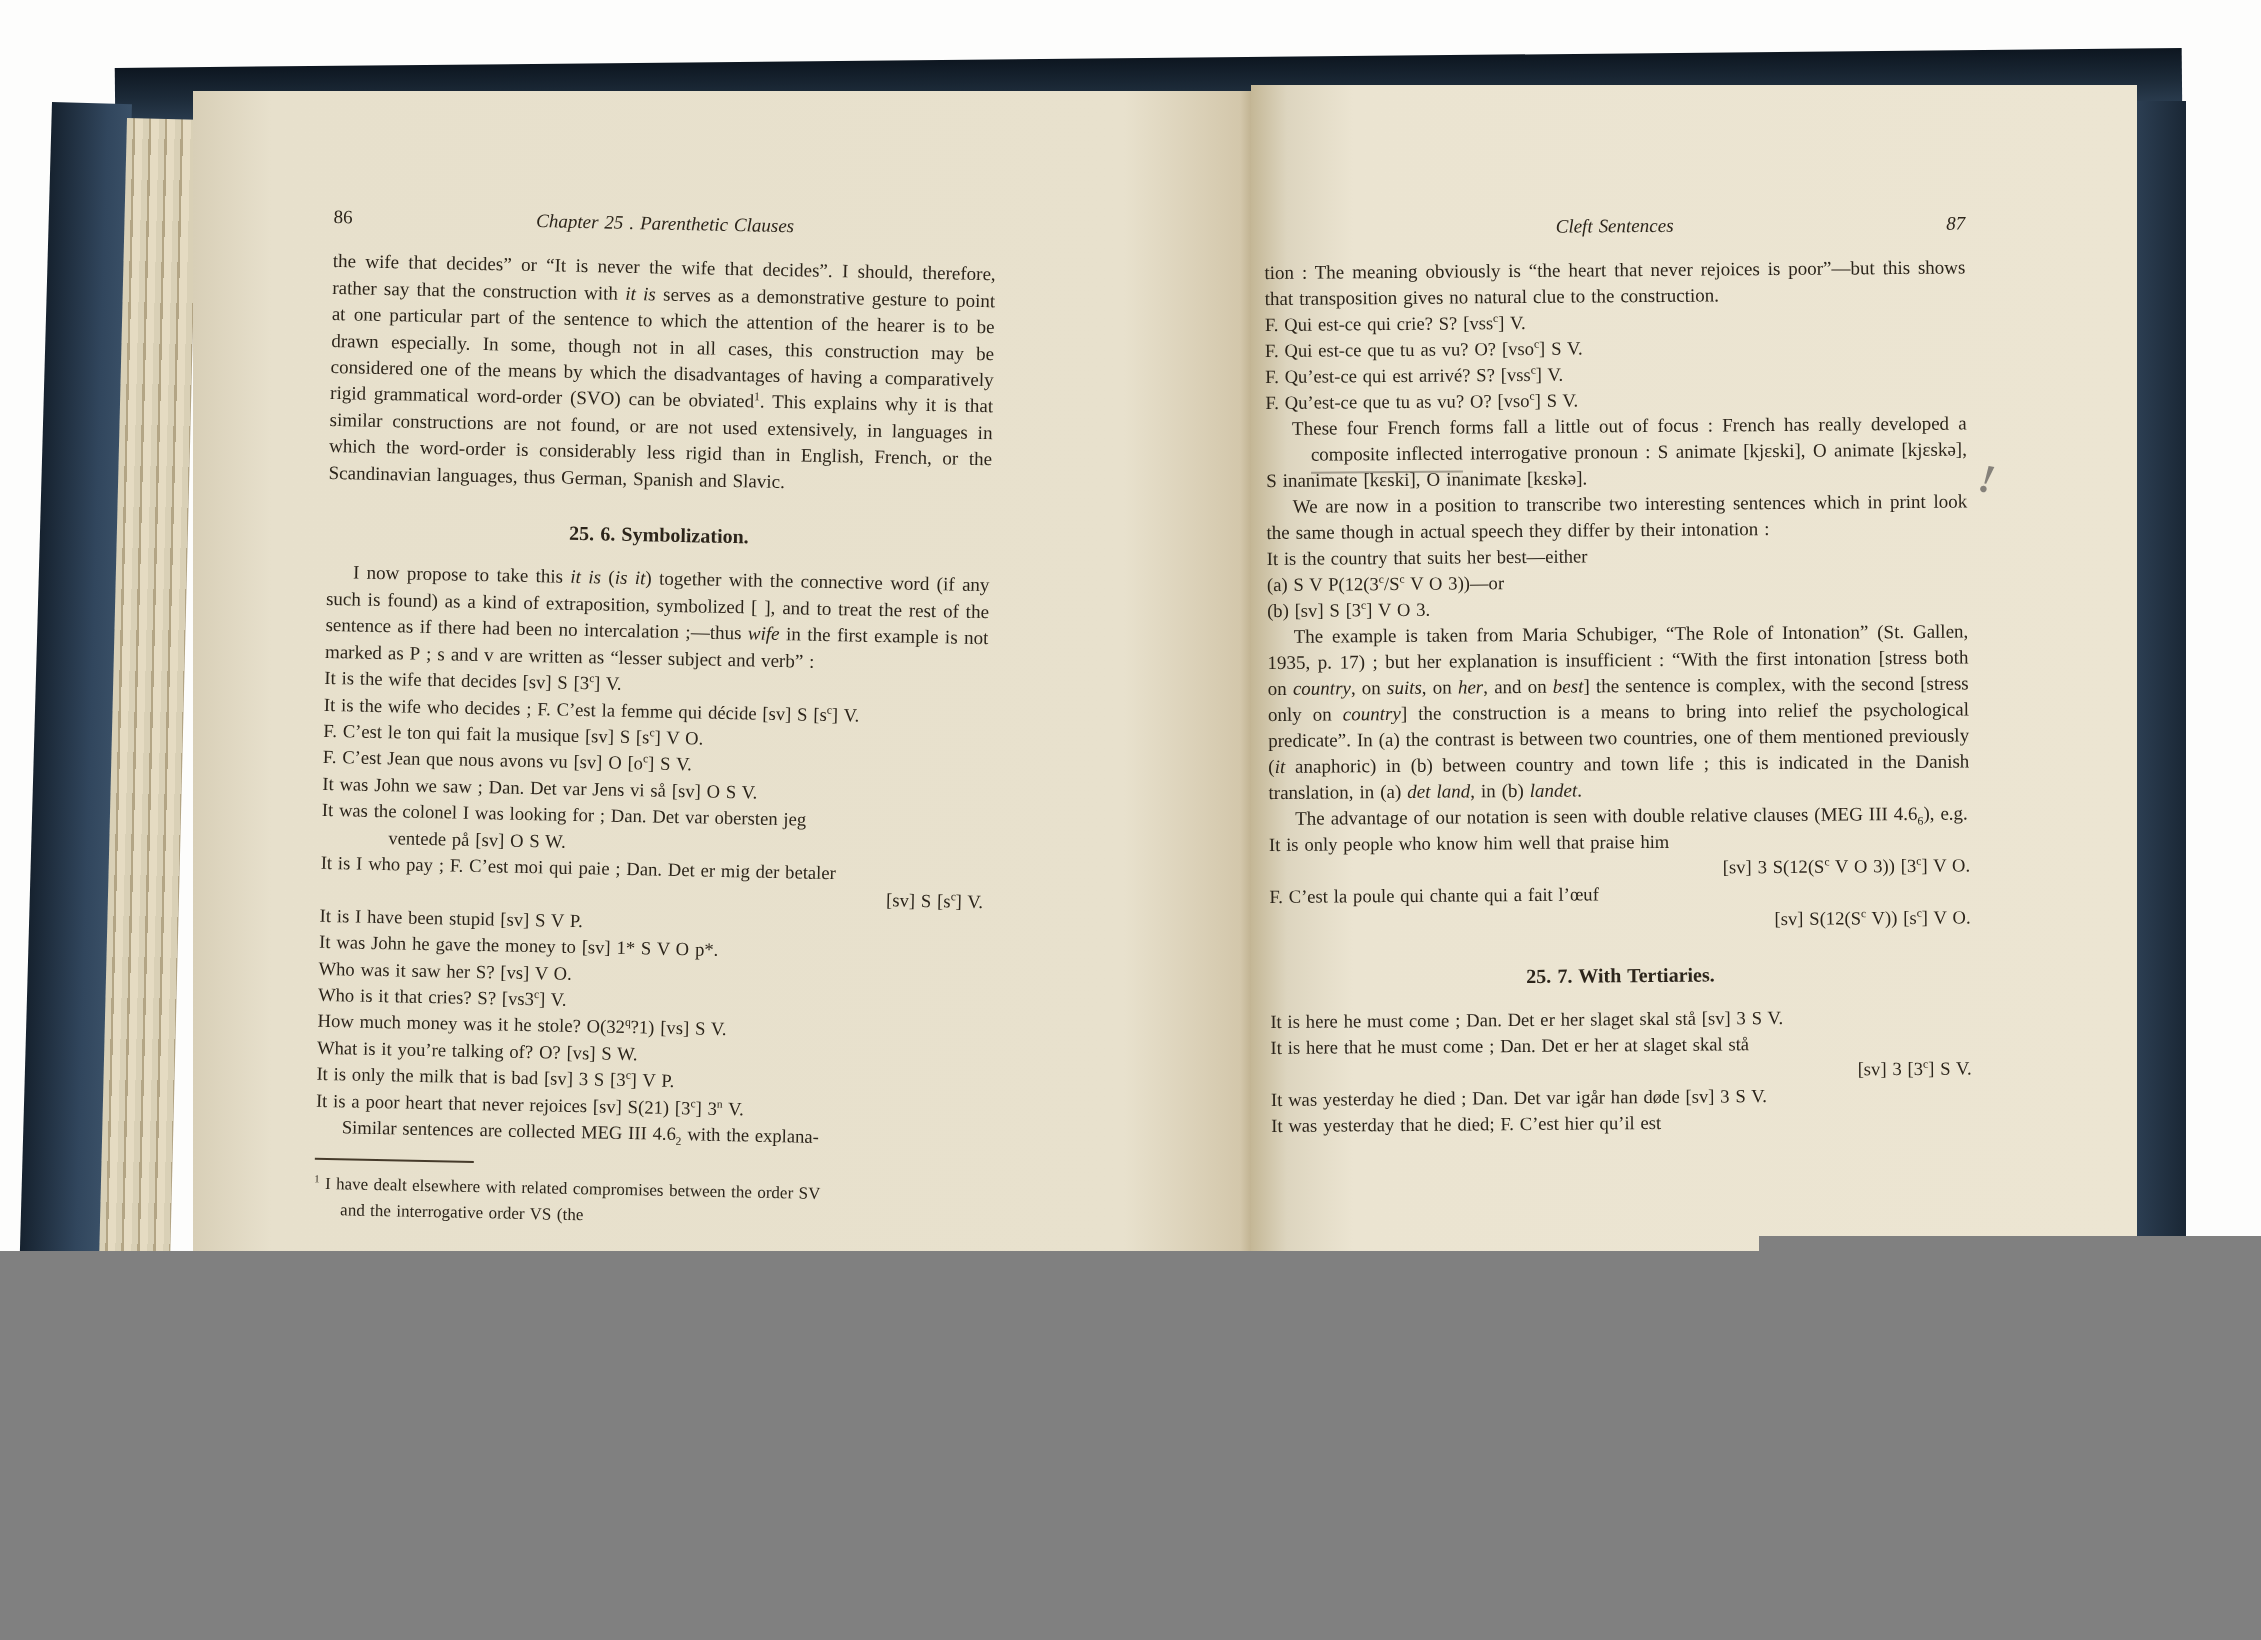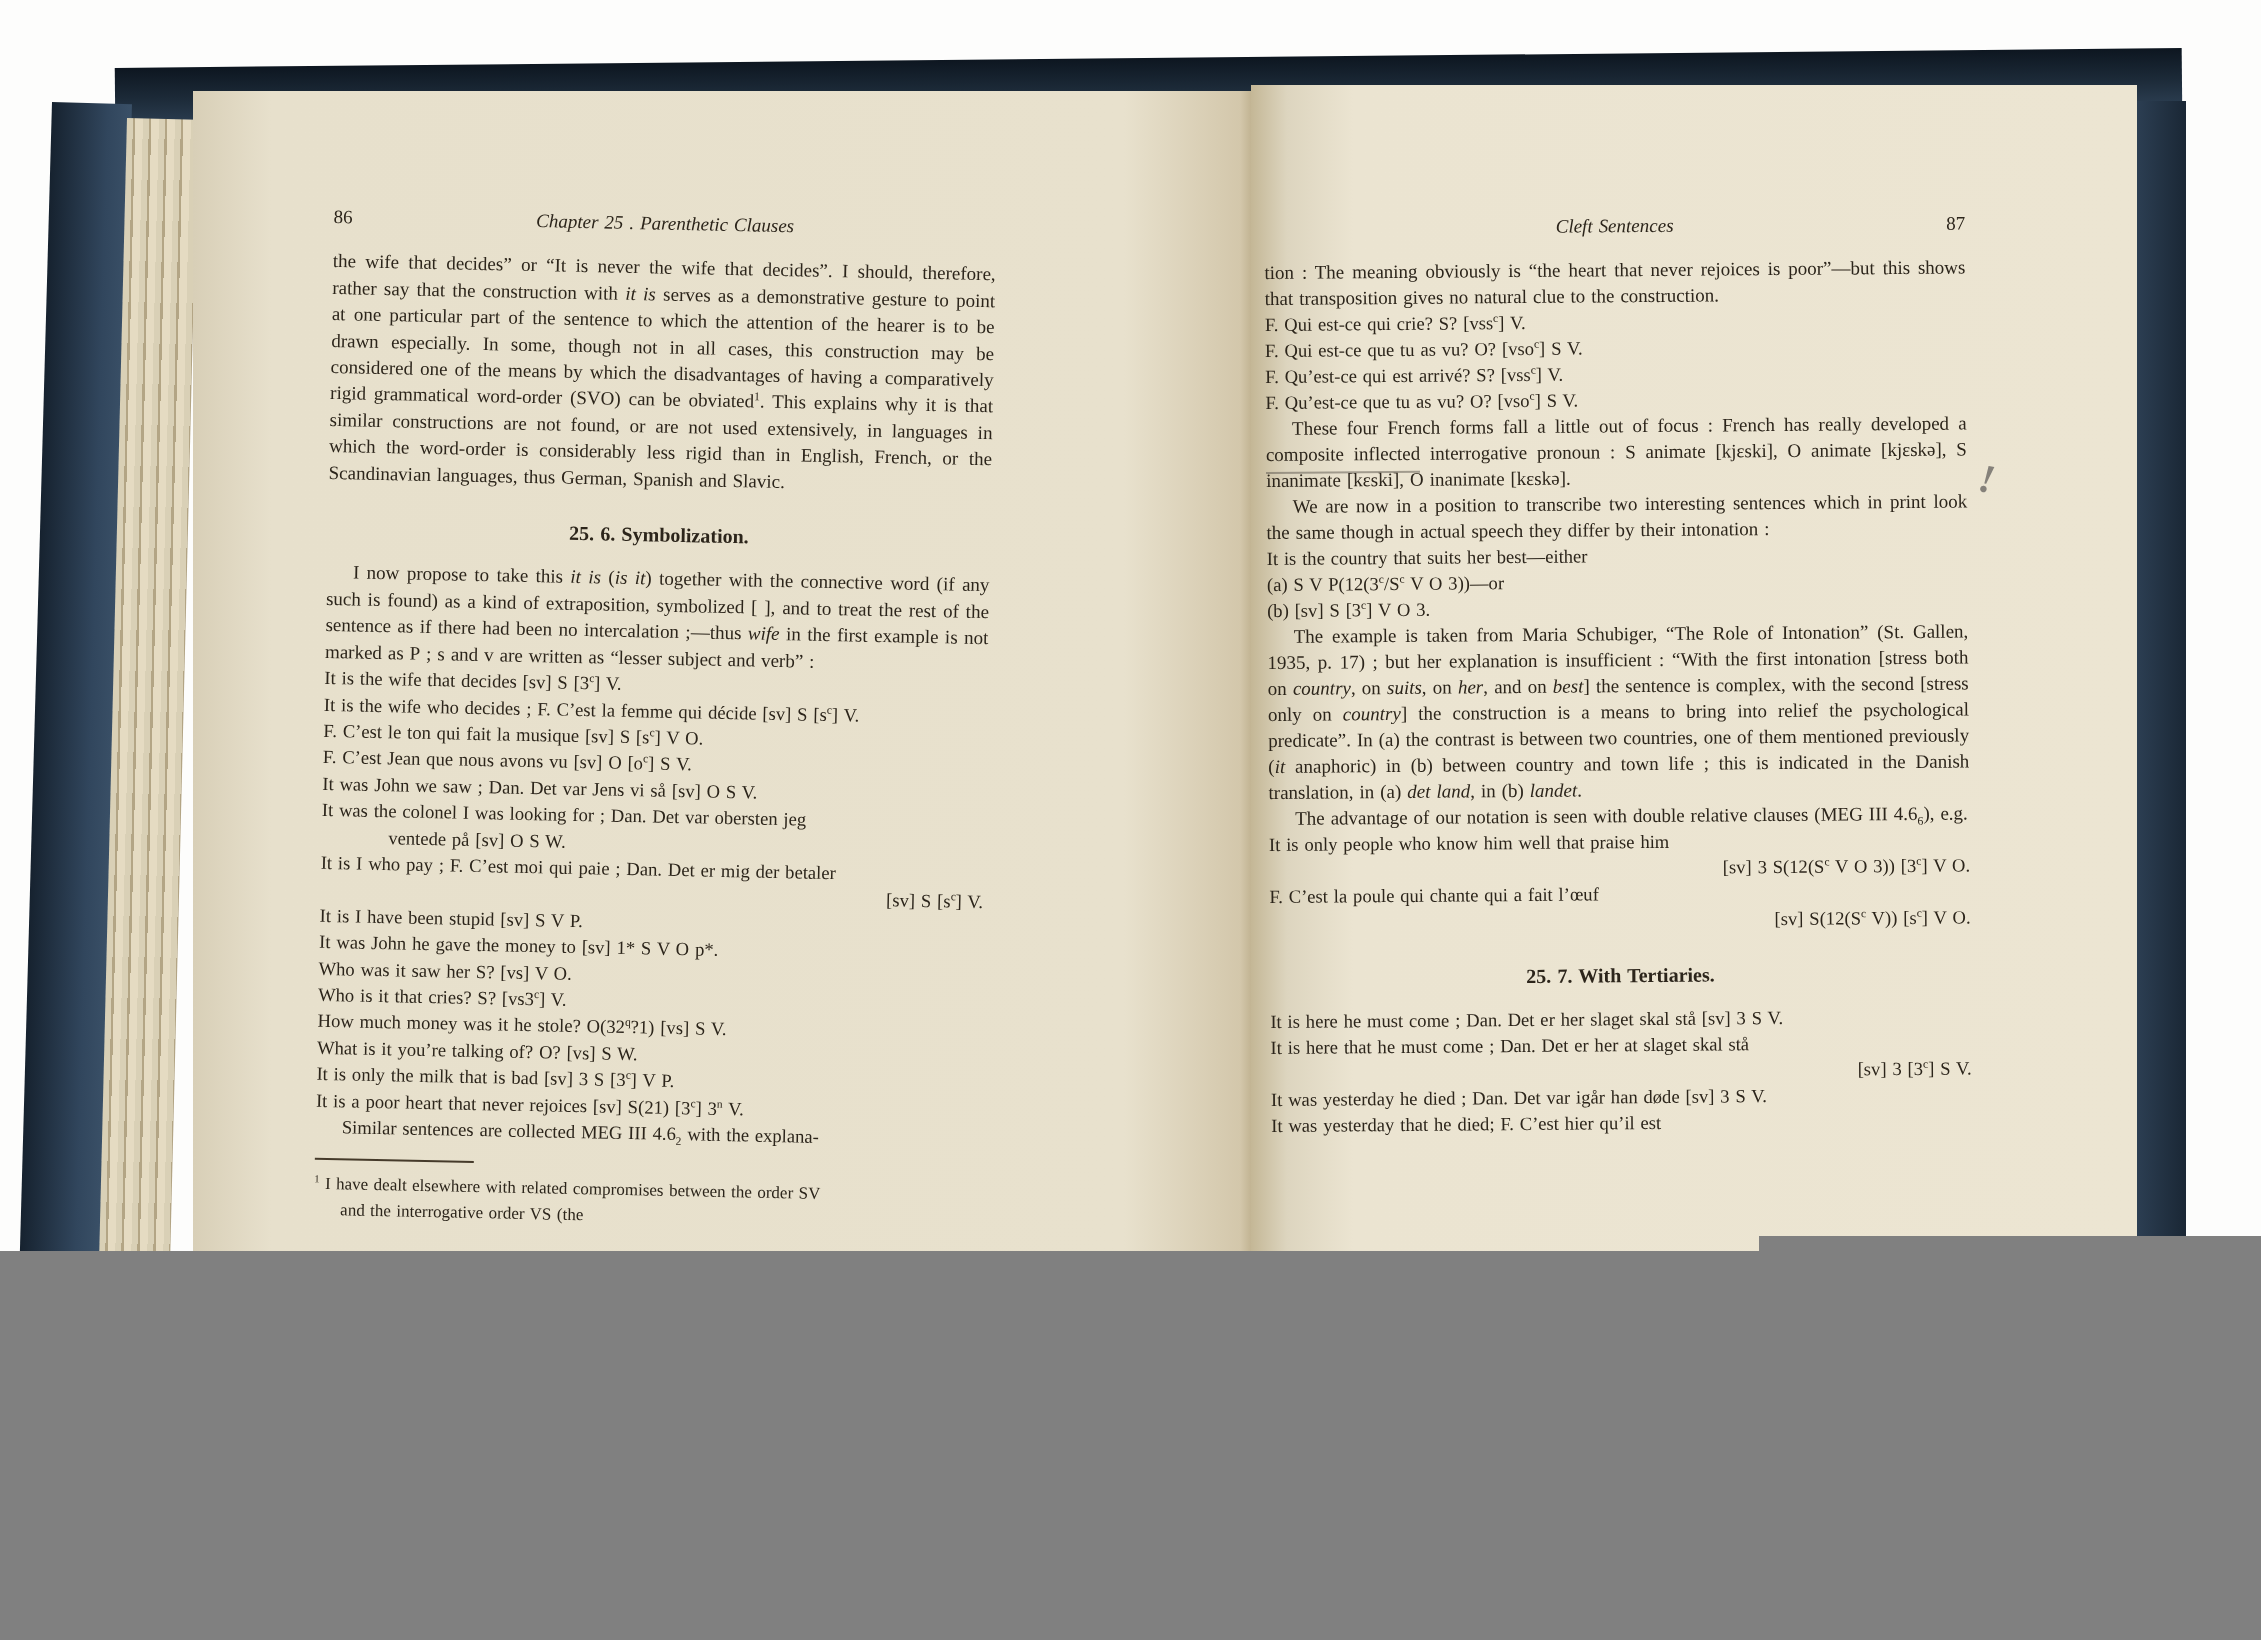--- a/index.html
+++ b/index.html
@@ -25,35 +25,35 @@
   .page-right{position:absolute;left:1251px;top:85px;width:886px;height:1166px;
               background:linear-gradient(90deg,#c4b796 0,#ddd5bf 36px,#ebe4d1 102px,#ece5d2 100%);}
 
   
   .text-left{position:absolute;left:334px;top:204px;width:663px;font-size:19px;line-height:26.4px;
              transform:rotate(1.15deg);transform-origin:top left;word-spacing:1.2px;}
   .text-right{position:absolute;left:1264px;top:216px;width:701px;font-size:19px;line-height:26px;
               transform:rotate(-0.45deg);transform-origin:top left;word-spacing:1.2px;}
   .header-row{display:flex;align-items:baseline;margin-bottom:18px;}
   .pagenum{width:78px;}
-  .pagenum.r{text-align:right;}
+  .pagenum.r{text-align:right;font-style:italic;}
   .running{flex:1;text-align:center;font-style:italic;}
   .blk{min-height:26px;}
   .para{text-align:justify;}
   .indent{text-indent:26.4px;}
   .line{white-space:nowrap;font-size:18.6px;}
   .hang{padding-left:67px;}
   .right{text-align:right;white-space:nowrap;font-size:18.6px;}
   .heading{text-align:center;font-weight:bold;margin:29px 0 18px;font-size:20px;}
   .rule{border-top:2.4px solid #453a2a;width:159px;margin:18px 0 12px;min-height:0;}
   .footnote{font-size:17px;line-height:24.6px;white-space:nowrap;}
   .fn2{padding-left:26.4px;}
   sup{font-size:0.62em;vertical-align:super;line-height:0;}
   sub{font-size:0.62em;vertical-align:sub;line-height:0;}
-  .pencil-u{border-bottom:2.4px solid rgba(100,95,85,0.55);padding-bottom:7px;}
+  .pencil-u{border-bottom:2.4px solid rgba(100,95,85,0.55);padding-bottom:7px;margin-left:45px;}
   .pencil-mark{position:absolute;left:1979px;top:455px;font-size:40px;color:#85817a;
                transform:rotate(10deg);font-style:italic;font-weight:bold;}
 
   
   .censor{position:absolute;left:0;top:1251px;width:2261px;height:390px;background:#808080;}
   .censor-step{position:absolute;left:1759px;top:1236px;width:502px;height:15.6px;background:#808080;}
 </style>
 </head>
 <body>
 

